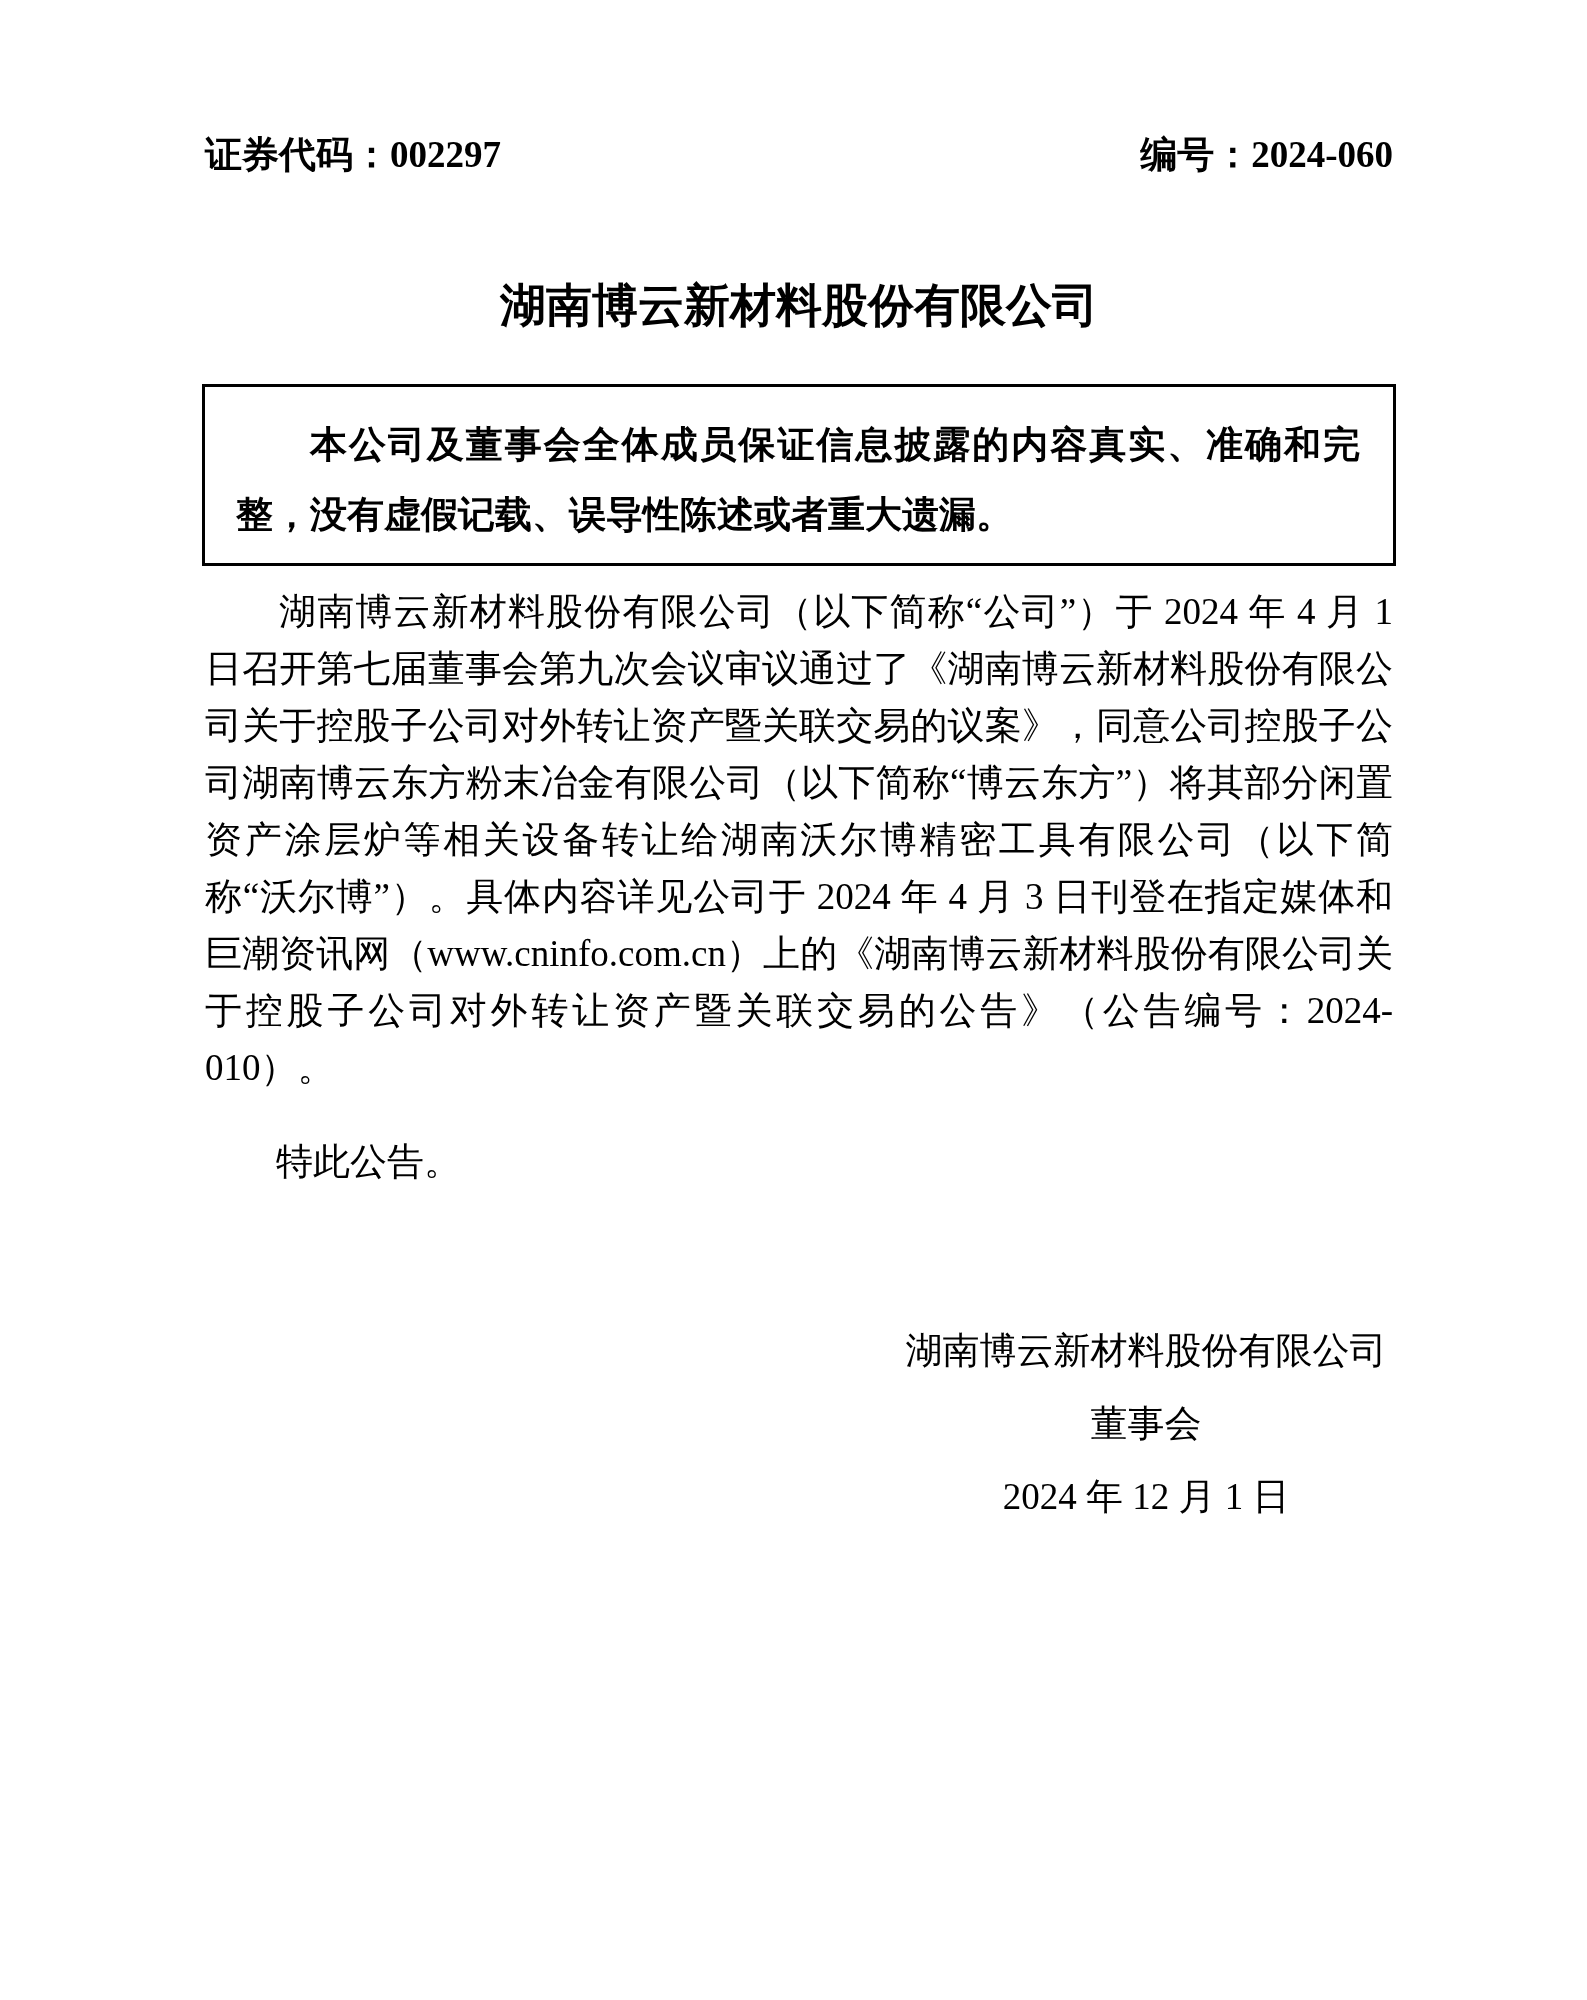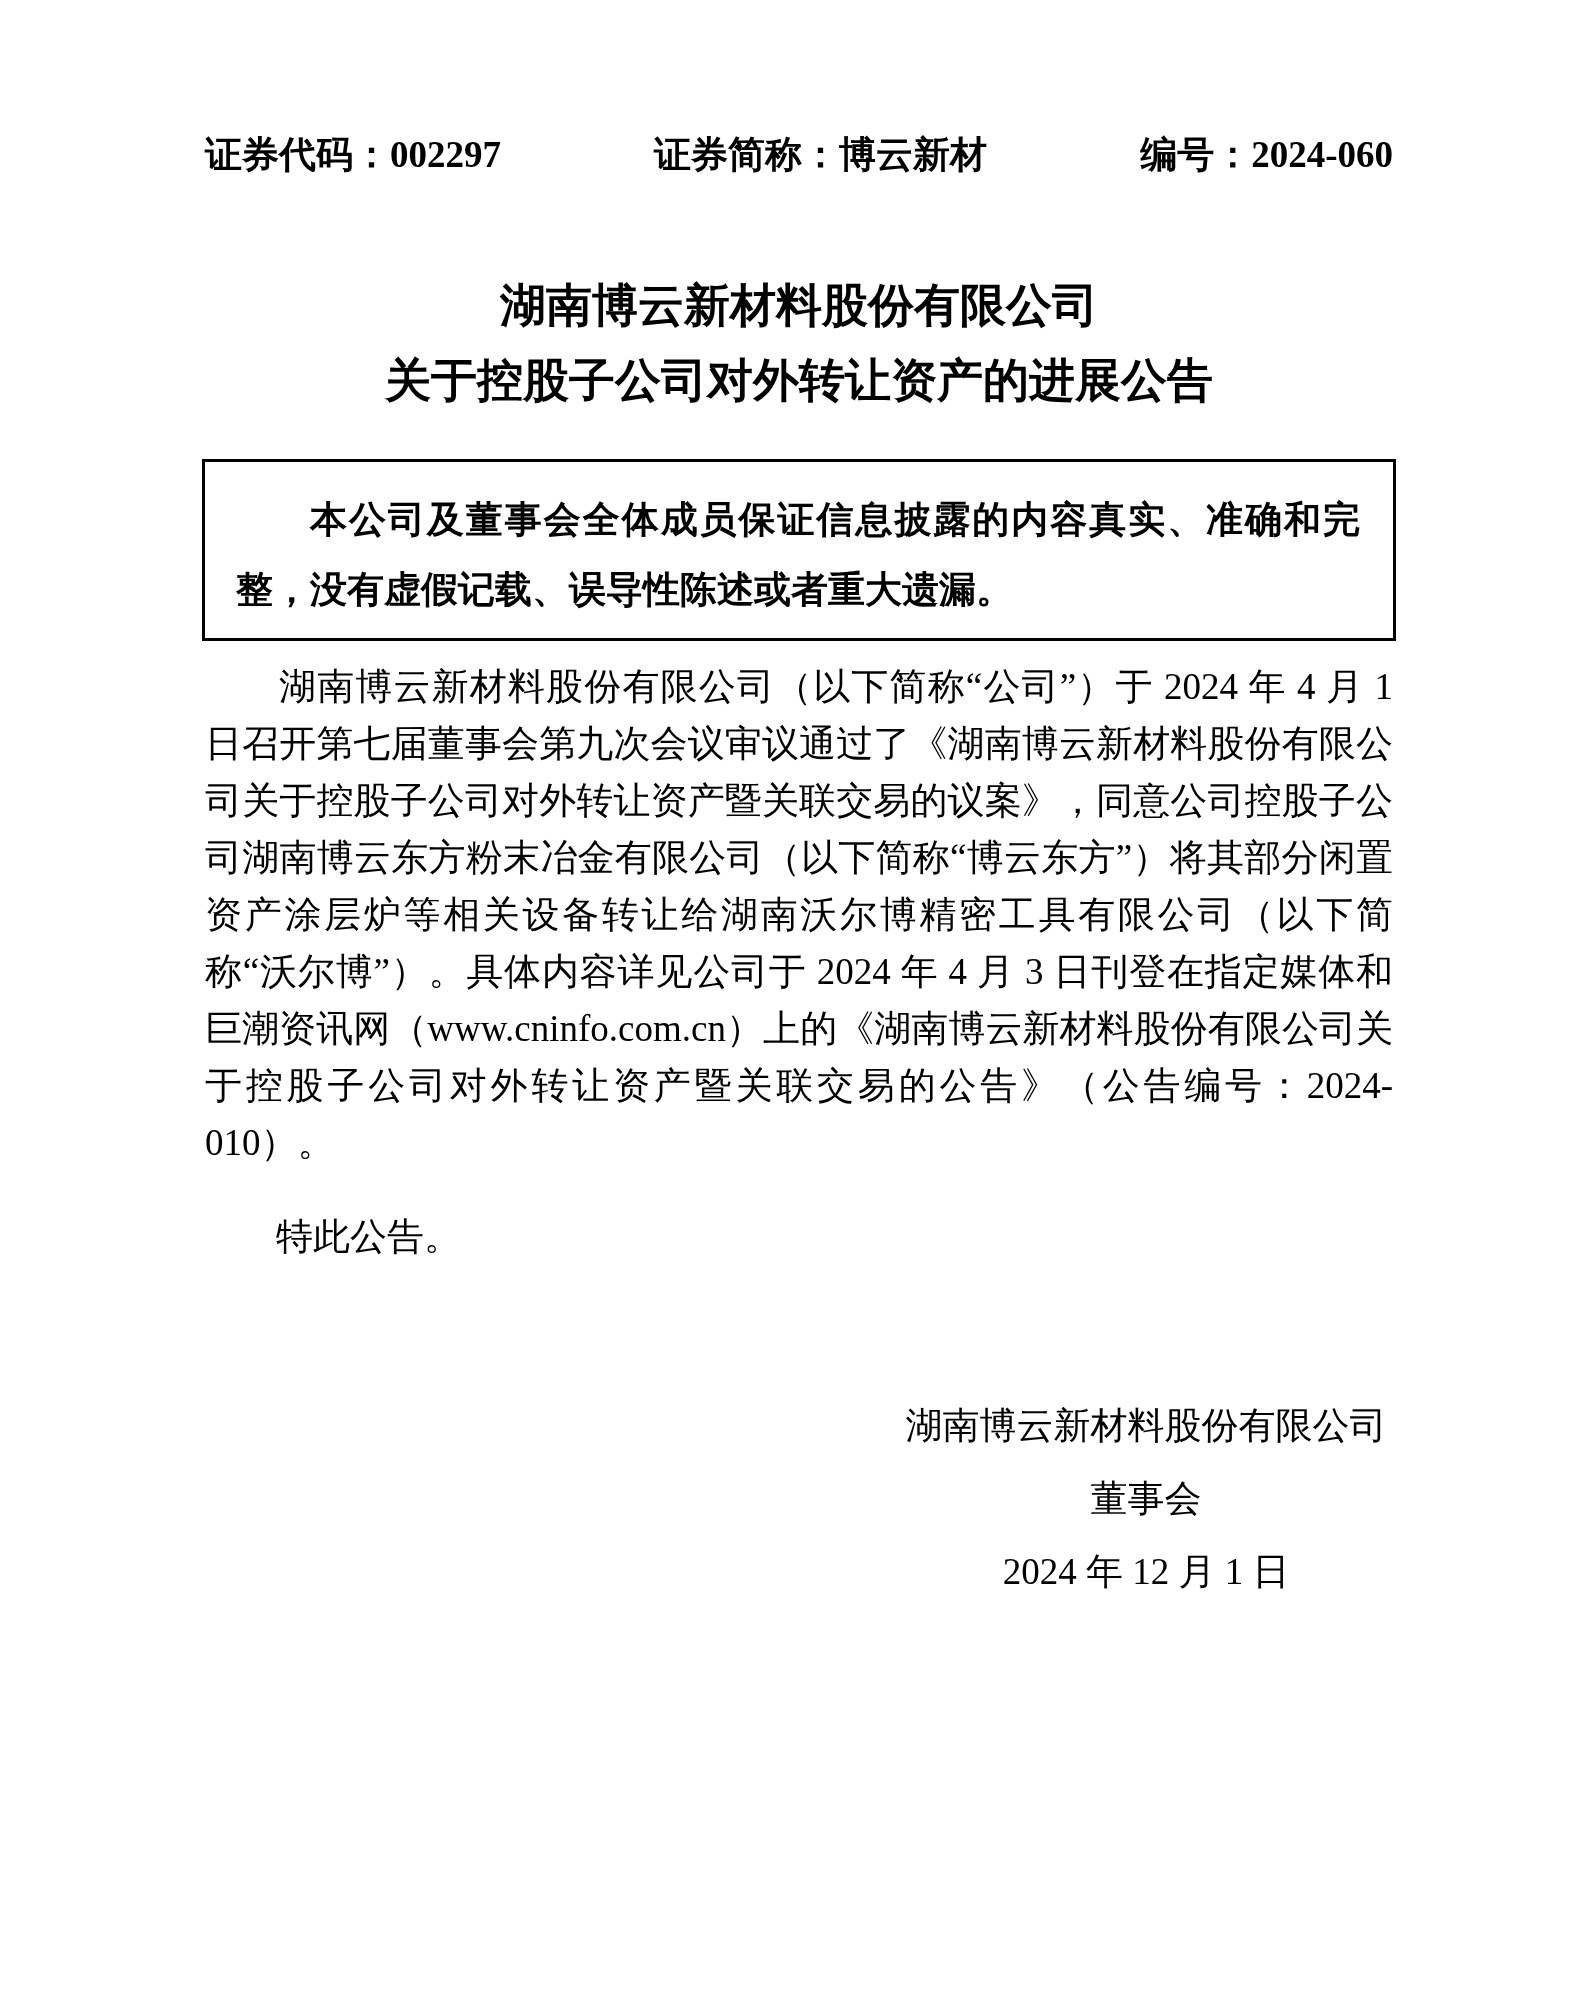--- a/index.html
+++ b/index.html
@@ -71,27 +71,25 @@
   }
   .signature div { white-space: nowrap; }
 </style>
 </head>
 <body>
 
 <div class="page">
 
   <div class="doc-header">
     <span>证券代码：002297</span>
-    <span>证券简称：博云新材</span>
     <span>编号：2024-060</span>
   </div>
 
   <div class="doc-title">
     <div>湖南博云新材料股份有限公司</div>
-    <div>关于控股子公司对外转让资产的进展公告</div>
   </div>
 
   <div class="notice-box">
     <p>本公司及董事会全体成员保证信息披露的内容真实、准确和完整，没有虚假记载、误导性陈述或者重大遗漏。</p>
   </div>
 
   <div class="body-text">
     <p>湖南博云新材料股份有限公司（以下简称“公司”）于 2024 年 4 月 1 日召开第七届董事会第九次会议审议通过了《湖南博云新材料股份有限公司关于控股子公司对外转让资产暨关联交易的议案》，同意公司控股子公司湖南博云东方粉末冶金有限公司（以下简称“博云东方”）将其部分闲置资产涂层炉等相关设备转让给湖南沃尔博精密工具有限公司（以下简称“沃尔博”）。具体内容详见公司于 2024 年 4 月 3 日刊登在指定媒体和巨潮资讯网（www.cninfo.com.cn）上的《湖南博云新材料股份有限公司关于控股子公司对外转让资产暨关联交易的公告》（公告编号：2024-010）。</p>
   </div>
 

